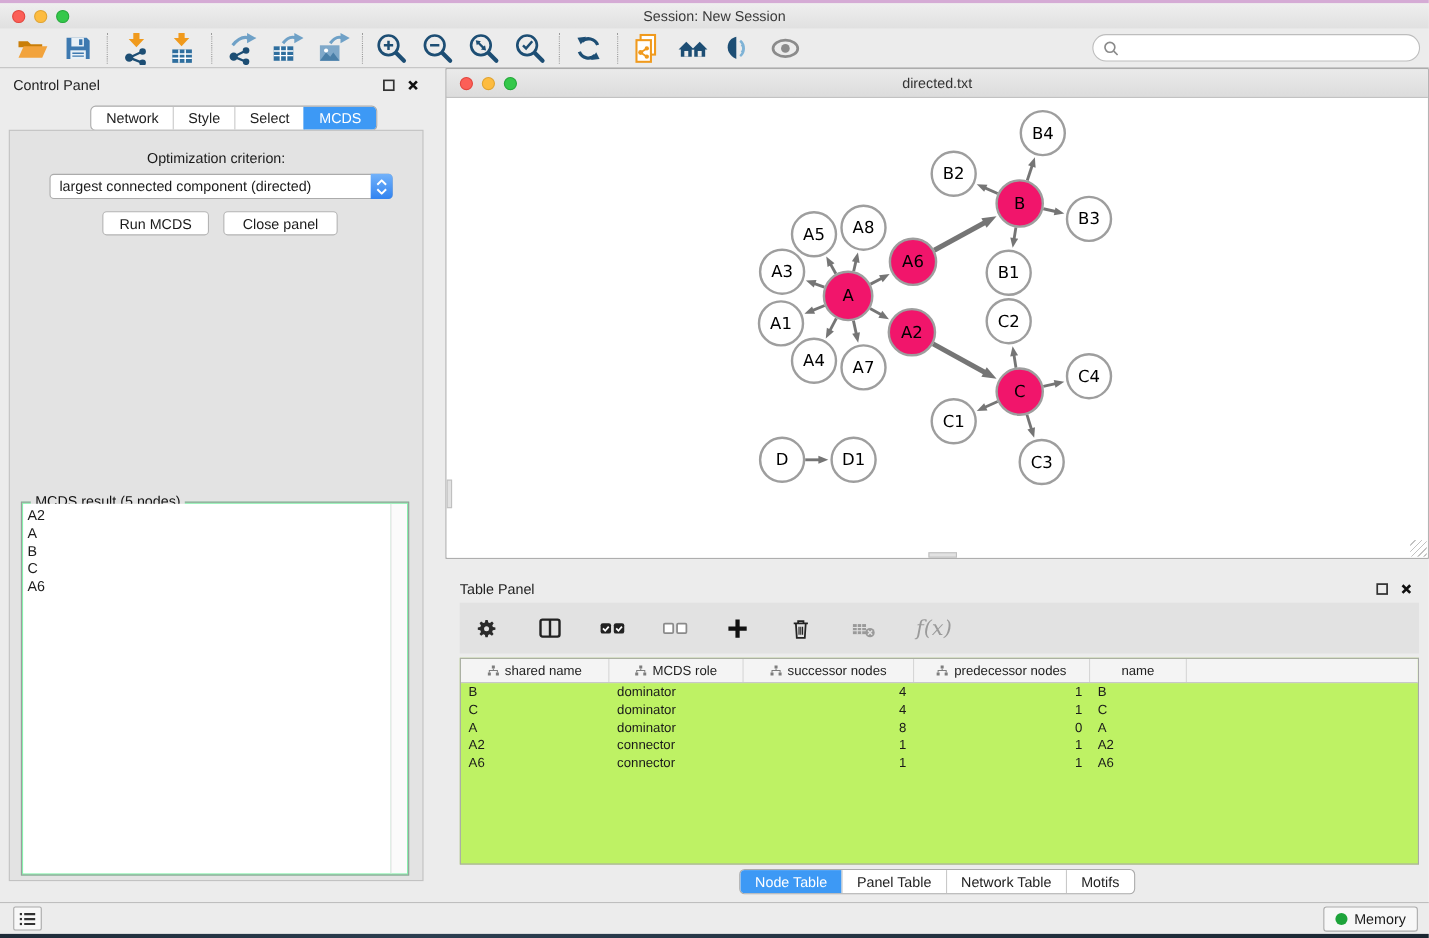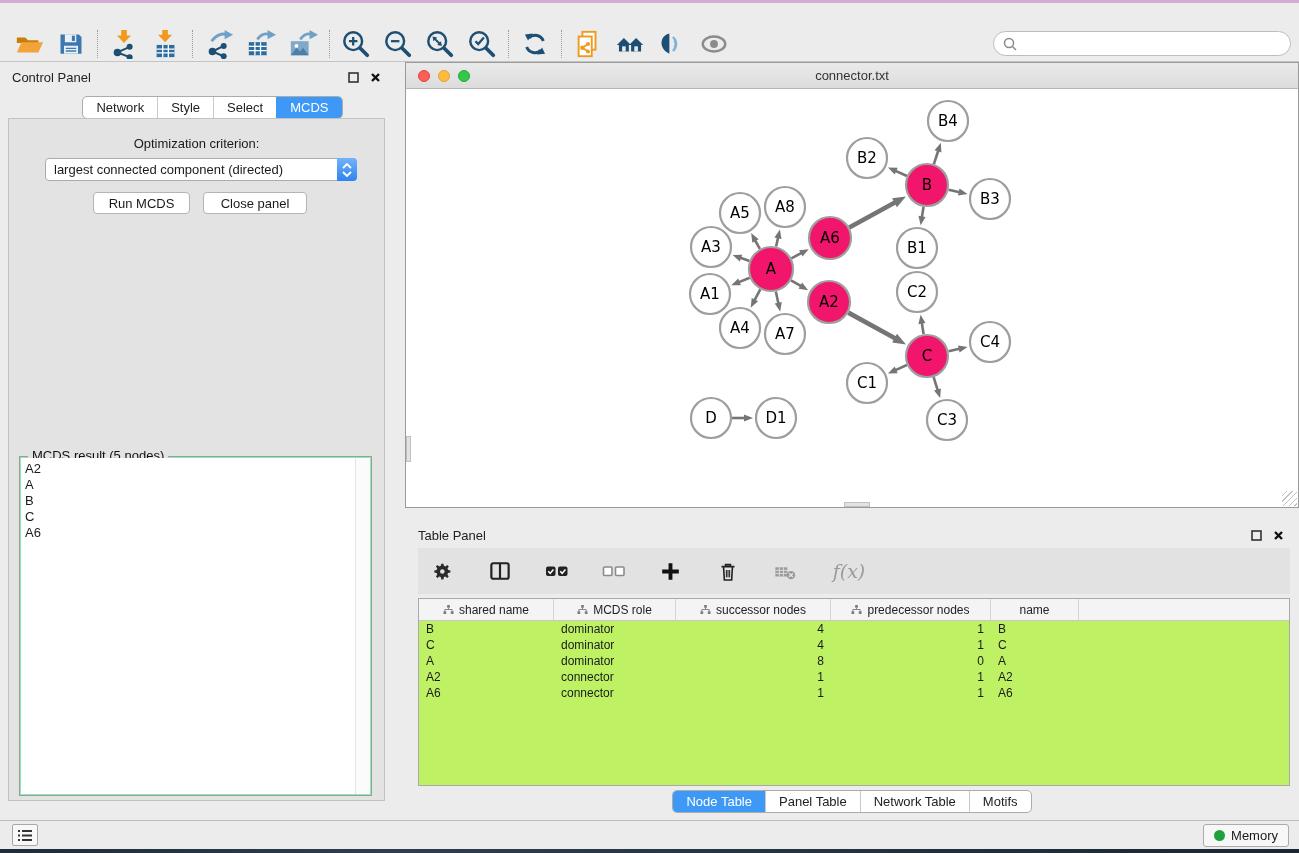--- a/index.html
+++ b/index.html
@@ -89,20 +89,28 @@
   .mem-dot { width:11px; height:11px; border-radius:50%; background:#1DA33A; }
   .bottom-strip { position:absolute; top:849px; left:0; right:0; height:4px;
     background:linear-gradient(90deg,#1E2B38,#2C3E50 30%,#22303E 70%,#1A2631); }
 </style>
 </head>
 <body>
 
 <div class="app">
   <div class="top-accent"></div>
 
+  <div class="titlebar">
+    <div class="lights">
+      <span class="light red"></span>
+      <span class="light yellow"></span>
+      <span class="light green"></span>
+    </div>
+    <div class="title">Session: New Session</div>
+  </div>
 
   <div class="toolbar">
     <div class="tbtn">
       <svg width="30" height="30" viewBox="0 0 32 32">
         <path d="M3 9 h9 l3 3 h11 v3 H3 z" fill="#C97E08"></path>
         <path d="M3 25 L8 14 h23 L26 25 Z" fill="#F2A33C"></path>
       </svg>
     </div>
     <div class="tbtn">
       <svg width="28" height="28" viewBox="0 0 32 32">
@@ -300,21 +308,21 @@
     </div>
   </div>
 
   <div class="network-window">
     <div class="nw-titlebar">
       <div class="lights">
         <span class="light red"></span>
         <span class="light yellow"></span>
         <span class="light green"></span>
       </div>
-      <div class="title">connector.txt</div>
+      <div class="title">directed.txt</div>
     </div>
     <div class="nw-canvas">
       <svg id="graph-svg" width="892" height="418">
           <line x1="343.71798181080453" y1="188.7221386021293" x2="331.7591541598202" y2="193.62329747548355" stroke="#757575" stroke-width="2.6"></line>
           <polygon points="325.28201818919547,196.2778613978707 332.24456013419956,189.53375214133737 334.97496874008345,196.1959491396942" fill="#757575"></polygon>
           <line x1="343.405844734608" y1="172.08214306935628" x2="333.16628947659825" y2="168.32763947475266" stroke="#757575" stroke-width="2.6"></line>
           <polygon points="326.594155265392,165.91785693064372 336.2833588453418,165.63619403587774 333.8047253714011,172.3961035102613" fill="#757575"></polygon>
           <line x1="354.30205766122964" y1="200.36059993507914" x2="347.95383783317874" y2="212.4426957368533" stroke="#757575" stroke-width="2.6"></line>
           <polygon points="344.69794233877036,218.63940006492086 345.69721717714634,208.9977482459954 352.0709702003016,212.34666932595832" fill="#757575"></polygon>
           <line x1="353.86073469061347" y1="159.87745621530175" x2="348.5294764905041" y2="150.24679624091075" stroke="#757575" stroke-width="2.6"></line>

